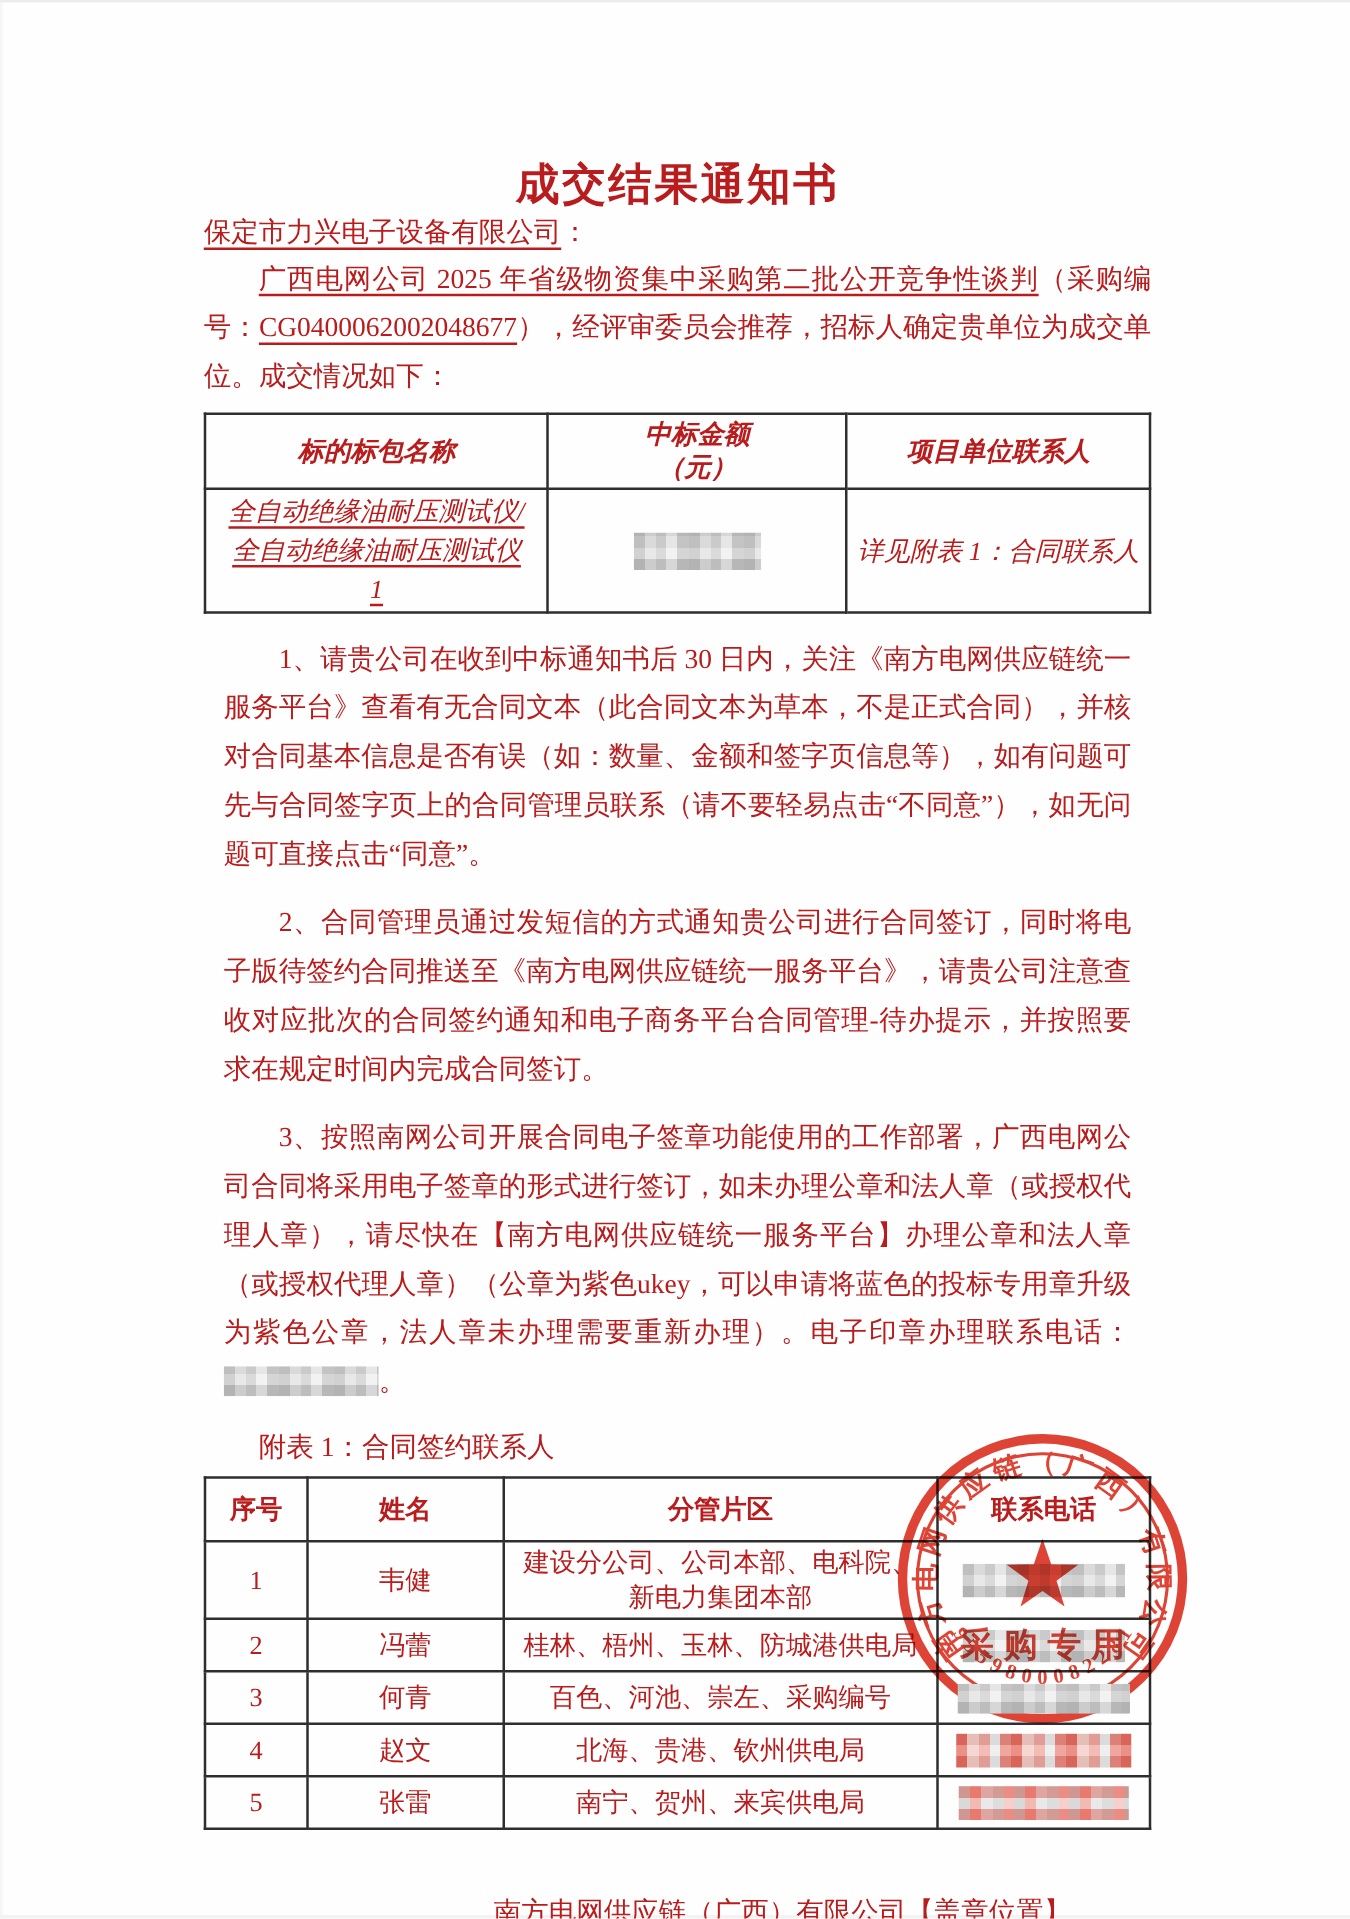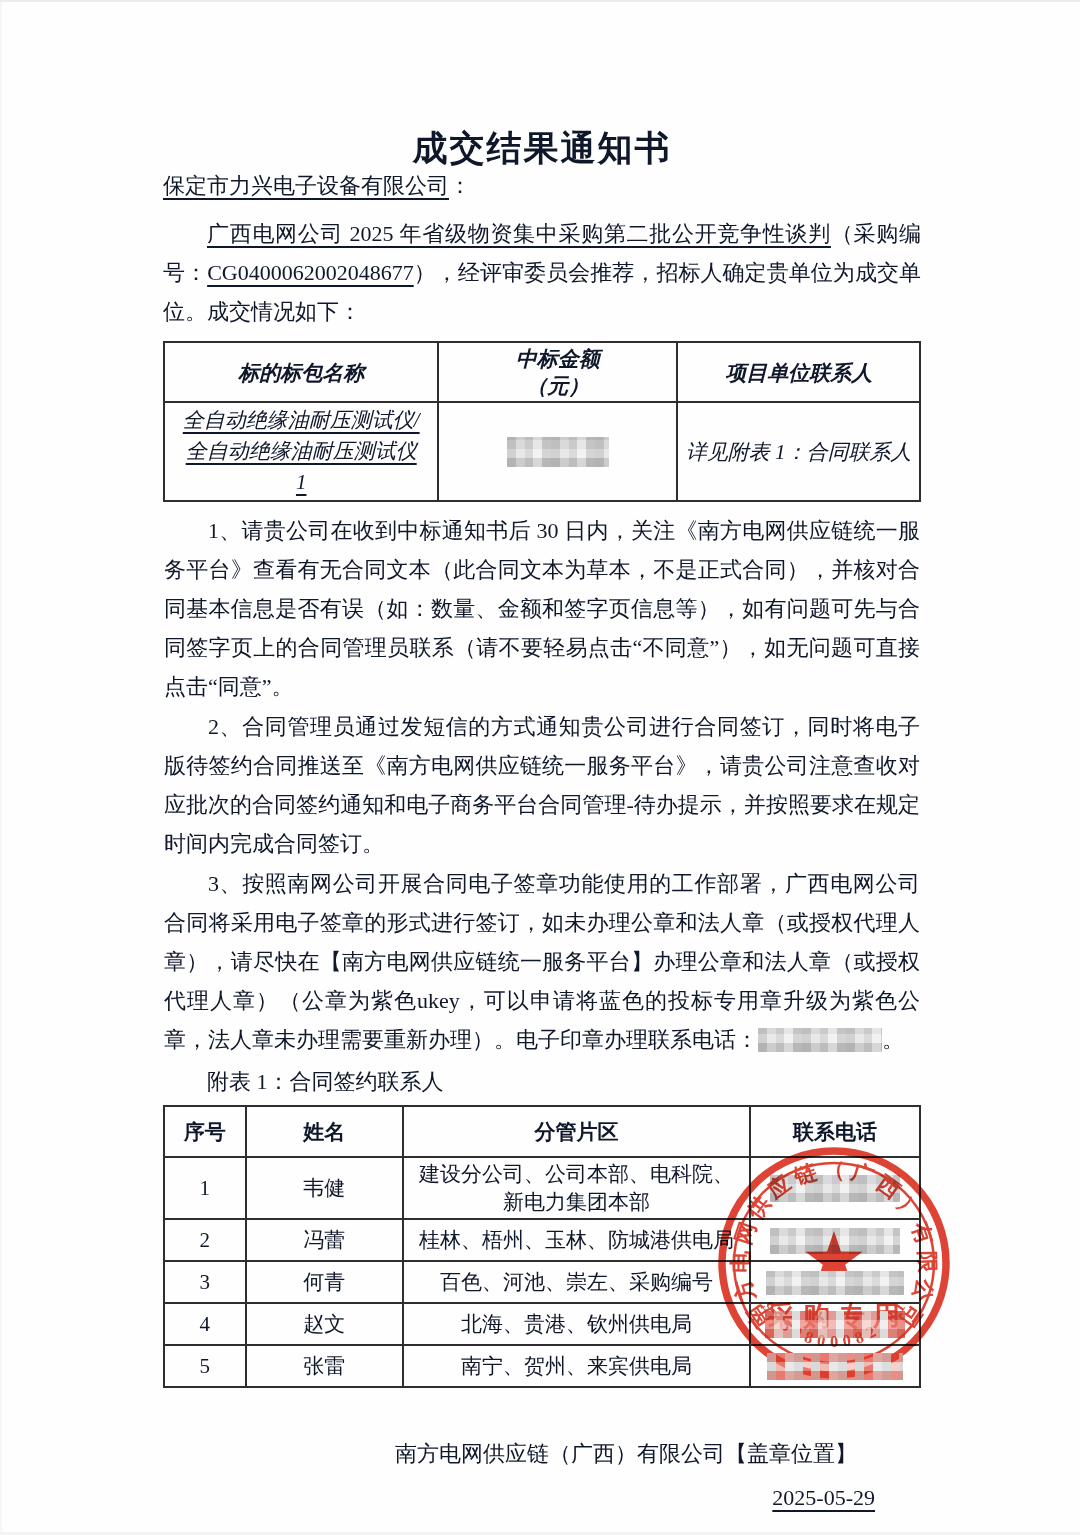--- a/index.html
+++ b/index.html
@@ -1,46 +1,46 @@
 <!DOCTYPE html>
 <html><head>
 <meta charset="utf-8">
 <style>
   html,body { margin:0; padding:0; background:#ffffff; }
   .page {
     position:relative; width:1080px; height:1535px; background:#fefefe;
     font-family:"Liberation Serif","DejaVu Serif",serif;
-    color:#0f172a; overflow:hidden;
+    color:#b91c1c; overflow:hidden;
     box-shadow: inset 0 2px 0 #ececee, inset 0 -3px 0 #f3f3f4, inset 2px 0 0 #f6f6f7;
   }
   .content { position:absolute; left:163px; top:0; width:758px; }
 
   .doc-title {
     margin-top:128px; text-align:center;
     font-family:"Liberation Sans","DejaVu Sans",sans-serif;
     font-size:35px; font-weight:bold; letter-spacing:2px; line-height:40px;
   }
   .salutation { margin-top:1px; font-size:22px; line-height:34px; }
   .u { text-decoration:underline; text-decoration-thickness:2px; text-underline-offset:5px; }
 
-  .intro { margin-top:11px; font-size:22px; line-height:39px; text-indent:2em;
+  .intro { margin-top:0; font-size:22px; line-height:39px; text-indent:2em;
            text-align:justify; text-justify:inter-ideograph; }
 
   table { width:100%; border-collapse:collapse; table-layout:fixed; }
   td { border:2px solid #2e2e2e; text-align:center; vertical-align:middle; padding:2px 6px; box-sizing:border-box; }
   .th-cell { font-family:"Liberation Sans","DejaVu Sans",sans-serif; font-weight:bold; font-size:21px; line-height:27px; }
 
   .award-table { margin-top:10px;font-style:italic; }
   .award-table .hrow td { height:58px; }
   .award-table .drow td { height:80px; }
   .award-table td { font-size:21px; }
   .pkg-line { display:block; line-height:31px; }
 
   .paragraphs { margin-top:9px; font-size:22px; line-height:39px; }
-  .paragraphs p { margin:1px; text-indent:2em; text-align:justify; text-justify:inter-ideograph; }
+  .paragraphs p { margin:16px; text-indent:2em; text-align:justify; text-justify:inter-ideograph; }
 
   .appendix-title { margin-top:5px; font-size:22px; line-height:36px; text-indent:2em; }
 
   .contact-table { margin-top:5px; font-size:21px; }
   .contact-table .hrow td { height:51px; }
   .contact-table .row-tall td { height:56px; }
   .contact-table .row-std td { height:42px; }
   .region-cell { line-height:28px; }
 
   

